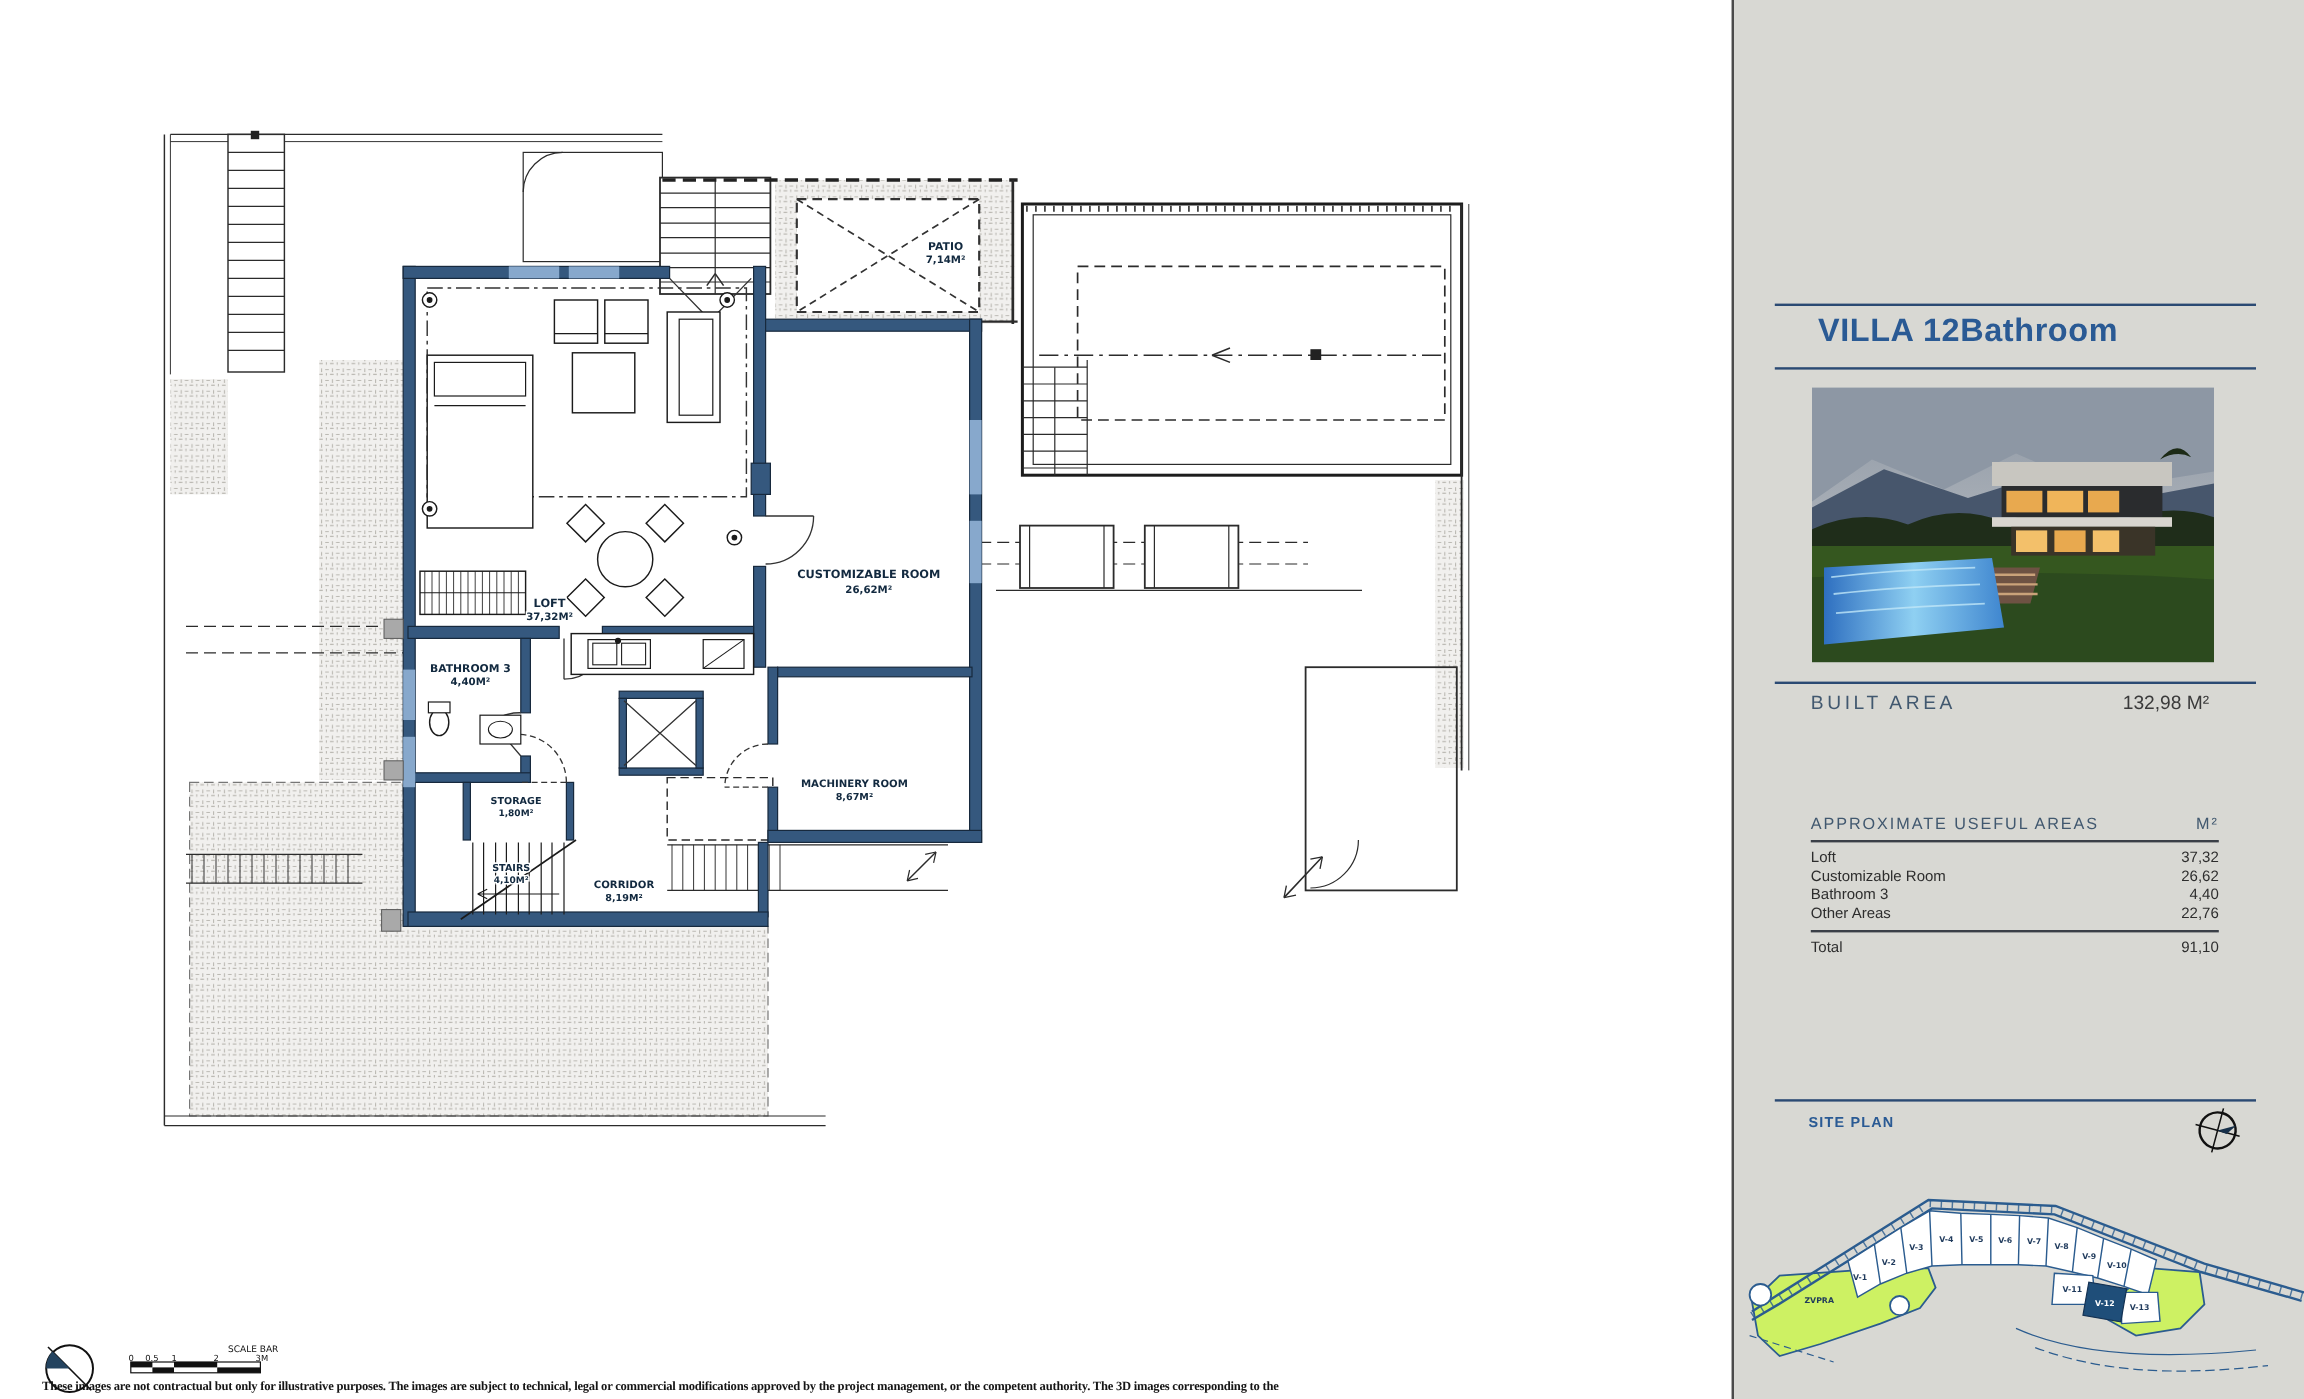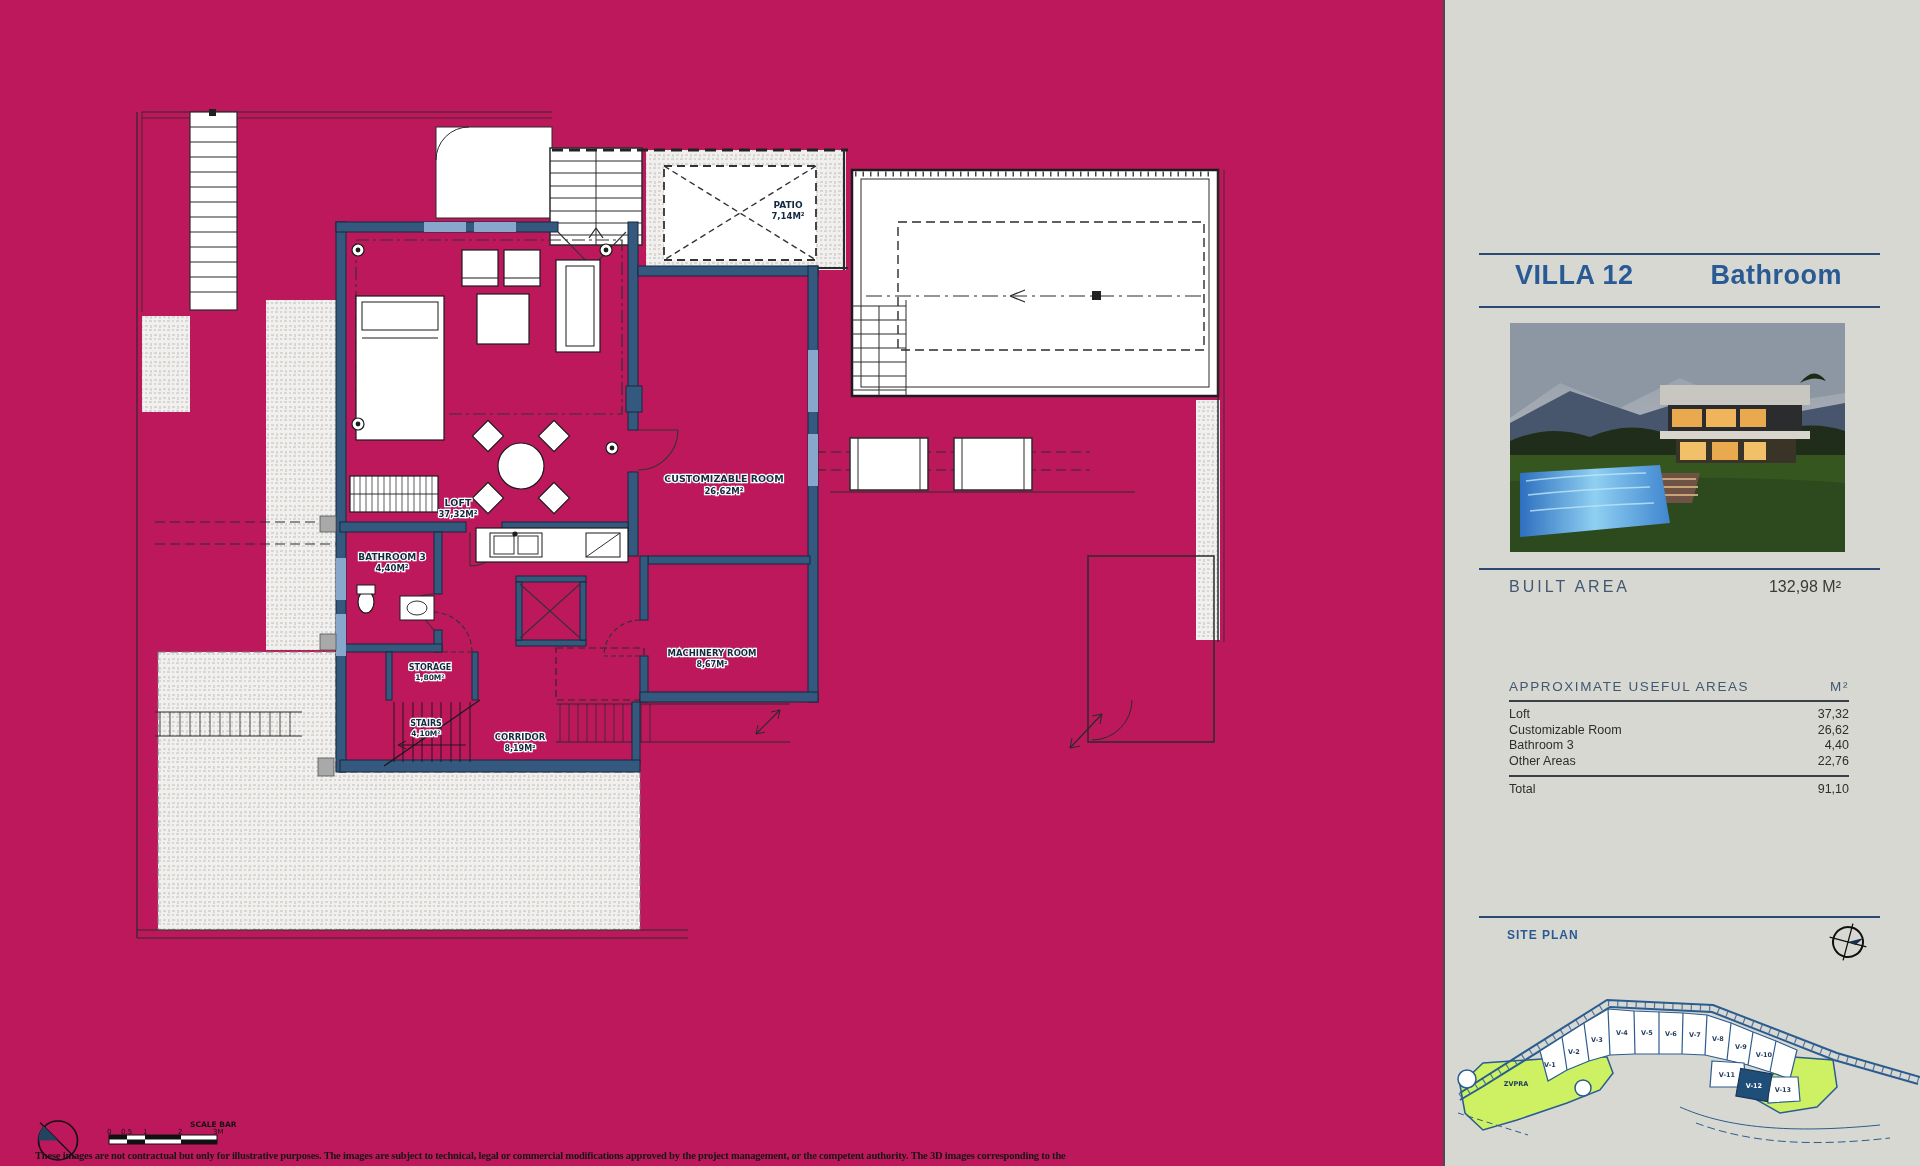--- a/index.html
+++ b/index.html
@@ -1,43 +1,43 @@
 <!DOCTYPE html>
 <html><head>
 <meta charset="utf-8">
 <style>
   html,body{margin:0;padding:0;background:#888;}
-  #page{position:relative;width:1920px;height:1166px;background:#be185d;overflow:hidden;
+  #page{position:relative;width:1920px;height:1166px;background:#ffffff;overflow:hidden;
         font-family:"Liberation Sans",sans-serif;}
   svg text{paint-order:stroke;}
   
   #sidebar{position:absolute;left:1443px;top:0;width:477px;height:1166px;
            background:#d8d8d3;border-left:2px solid #4a4a4a;box-sizing:border-box;}
   .rule{position:absolute;left:34px;width:401px;height:2px;background:#2b4a73;}
   #title-row{position:absolute;left:34px;top:260px;width:401px;display:flex;
-             justify-content:space-between;padding:0 38px 0 36px;box-sizing:border-box;
+             padding:0 38px 0 36px;box-sizing:border-box;
              font-size:27px;font-weight:bold;color:#2a5a94;letter-spacing:0.5px;}
   #photo{position:absolute;left:65px;top:323px;width:335px;height:229px;}
   #built-row{position:absolute;left:64px;top:578px;width:332px;display:flex;
              justify-content:space-between;align-items:baseline;}
   #built-row .lbl{font-size:16px;letter-spacing:3px;color:#41586f;font-weight:500;}
   #built-row .val{font-size:16px;color:#3a3a3a;}
   #areas{position:absolute;left:64px;top:634px;width:340px;}
   #areas .head{display:flex;justify-content:space-between;font-size:13.5px;
                letter-spacing:1.6px;color:#41586f;font-weight:500;margin-top:45px;}
   #areas .row{display:flex;justify-content:space-between;font-size:12.5px;
               color:#2d2d2d;line-height:15.5px;}
   #siteplan-head{position:absolute;left:62px;top:928px;font-size:12px;font-weight:bold;
                  color:#2a5a94;letter-spacing:1px;}
   #disclaimer{position:absolute;left:35px;top:1150px;width:1390px;font-size:10.5px;
               font-weight:600;color:#151515;letter-spacing:-0.2px;white-space:nowrap;
               font-family:Liberation Serif, serif;}
   
   #scalebar{position:absolute;left:105px;top:1118px;width:150px;height:40px;font-family:"DejaVu Sans",sans-serif;}
-  #scalebar .cap{position:absolute;left:85px;top:2px;font-size:7.5px;font-weight:bold;color:#111;}
+  #scalebar .cap{position:absolute;left:85px;top:2px;font-size:7.5px;font-weight:normal;color:#111;}
   #scalebar .tick{position:absolute;top:10px;font-size:7px;color:#111;}
 </style>
 </head>
 <body>
 
 <div id="page">
 
   <svg width="1443" height="1166" viewBox="0 0 1443 1166" style="position:absolute;left:0;top:0;">
     <defs>
       <pattern id="stip" width="9" height="9" patternUnits="userSpaceOnUse">

